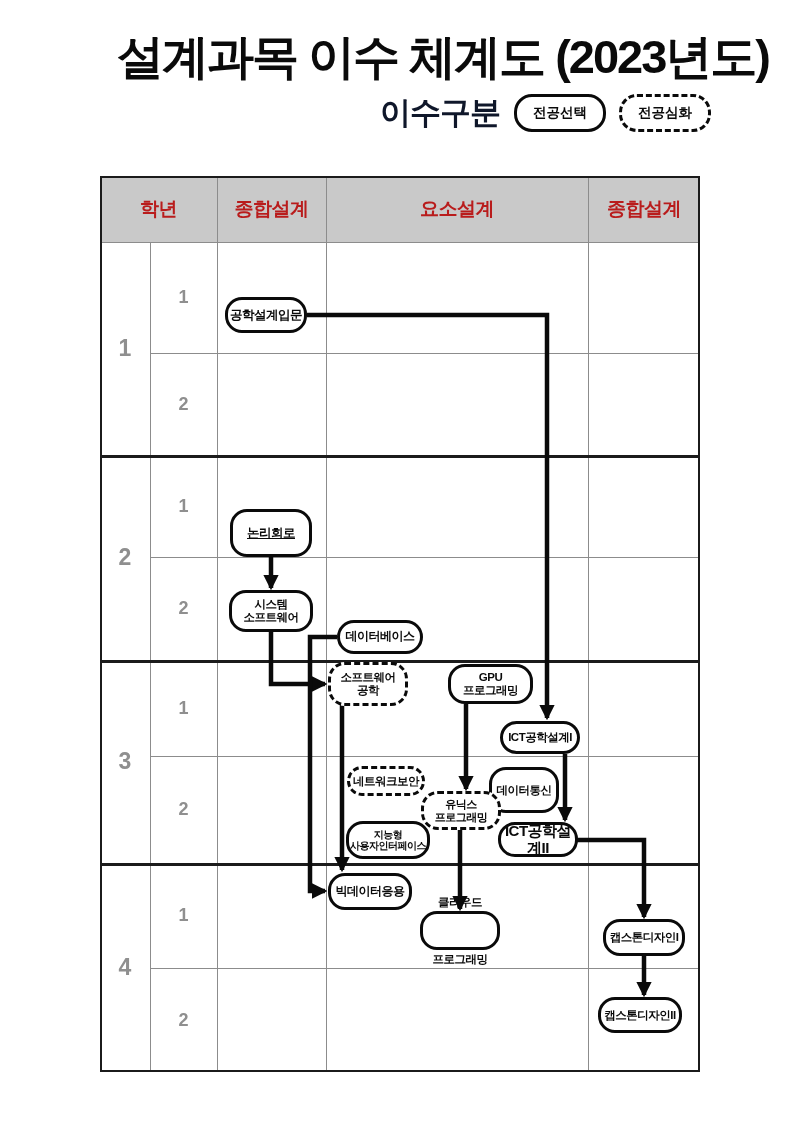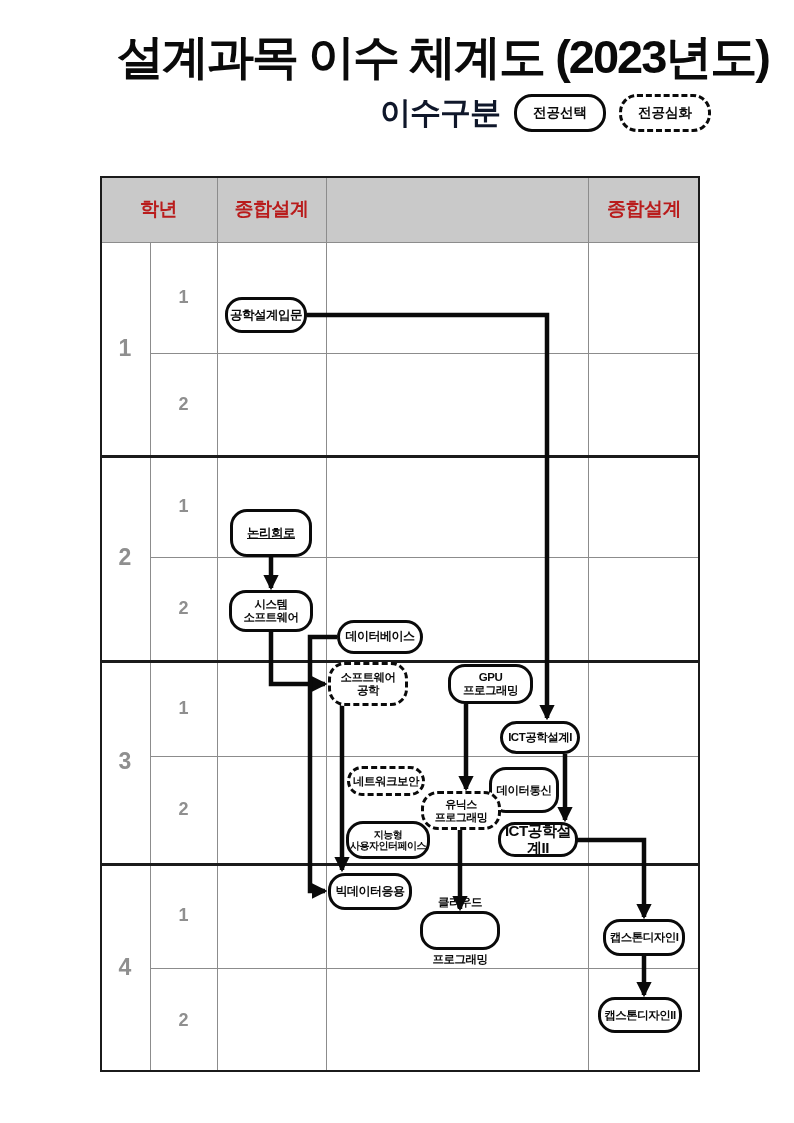--- a/index.html
+++ b/index.html
@@ -45,20 +45,21 @@
   <div class="title">설계과목 이수 체계도 (2023년도)</div>
   <div class="legend">
     <span class="legend-label">이수구분</span>
     <span class="badge solid">전공선택</span>
     <span class="badge dashed">전공심화</span>
   </div>
 
   <div class="hdr-bg"></div>
   <div class="hdr-cell" style="left:100px;width:117px;">학년</div>
   <div class="hdr-cell" style="left:217px;width:109px;">종합설계</div>
+  <div class="hdr-cell" style="left:326px;width:262px;">요소설계</div>
   <div class="hdr-cell" style="left:588px;width:112px;">종합설계</div>
 
   <div class="vline" style="left:150px;top:242px;height:830px;"></div>
   <div class="vline" style="left:217px;top:176px;height:896px;"></div>
   <div class="vline" style="left:326px;top:176px;height:896px;"></div>
   <div class="vline" style="left:588px;top:176px;height:896px;"></div>
   <div class="hline" style="left:100px;top:242px;width:600px;"></div>
   <div class="hline" style="left:150px;top:353px;width:550px;"></div>
   <div class="hline" style="left:150px;top:557px;width:550px;"></div>
   <div class="hline" style="left:150px;top:756px;width:550px;"></div>

